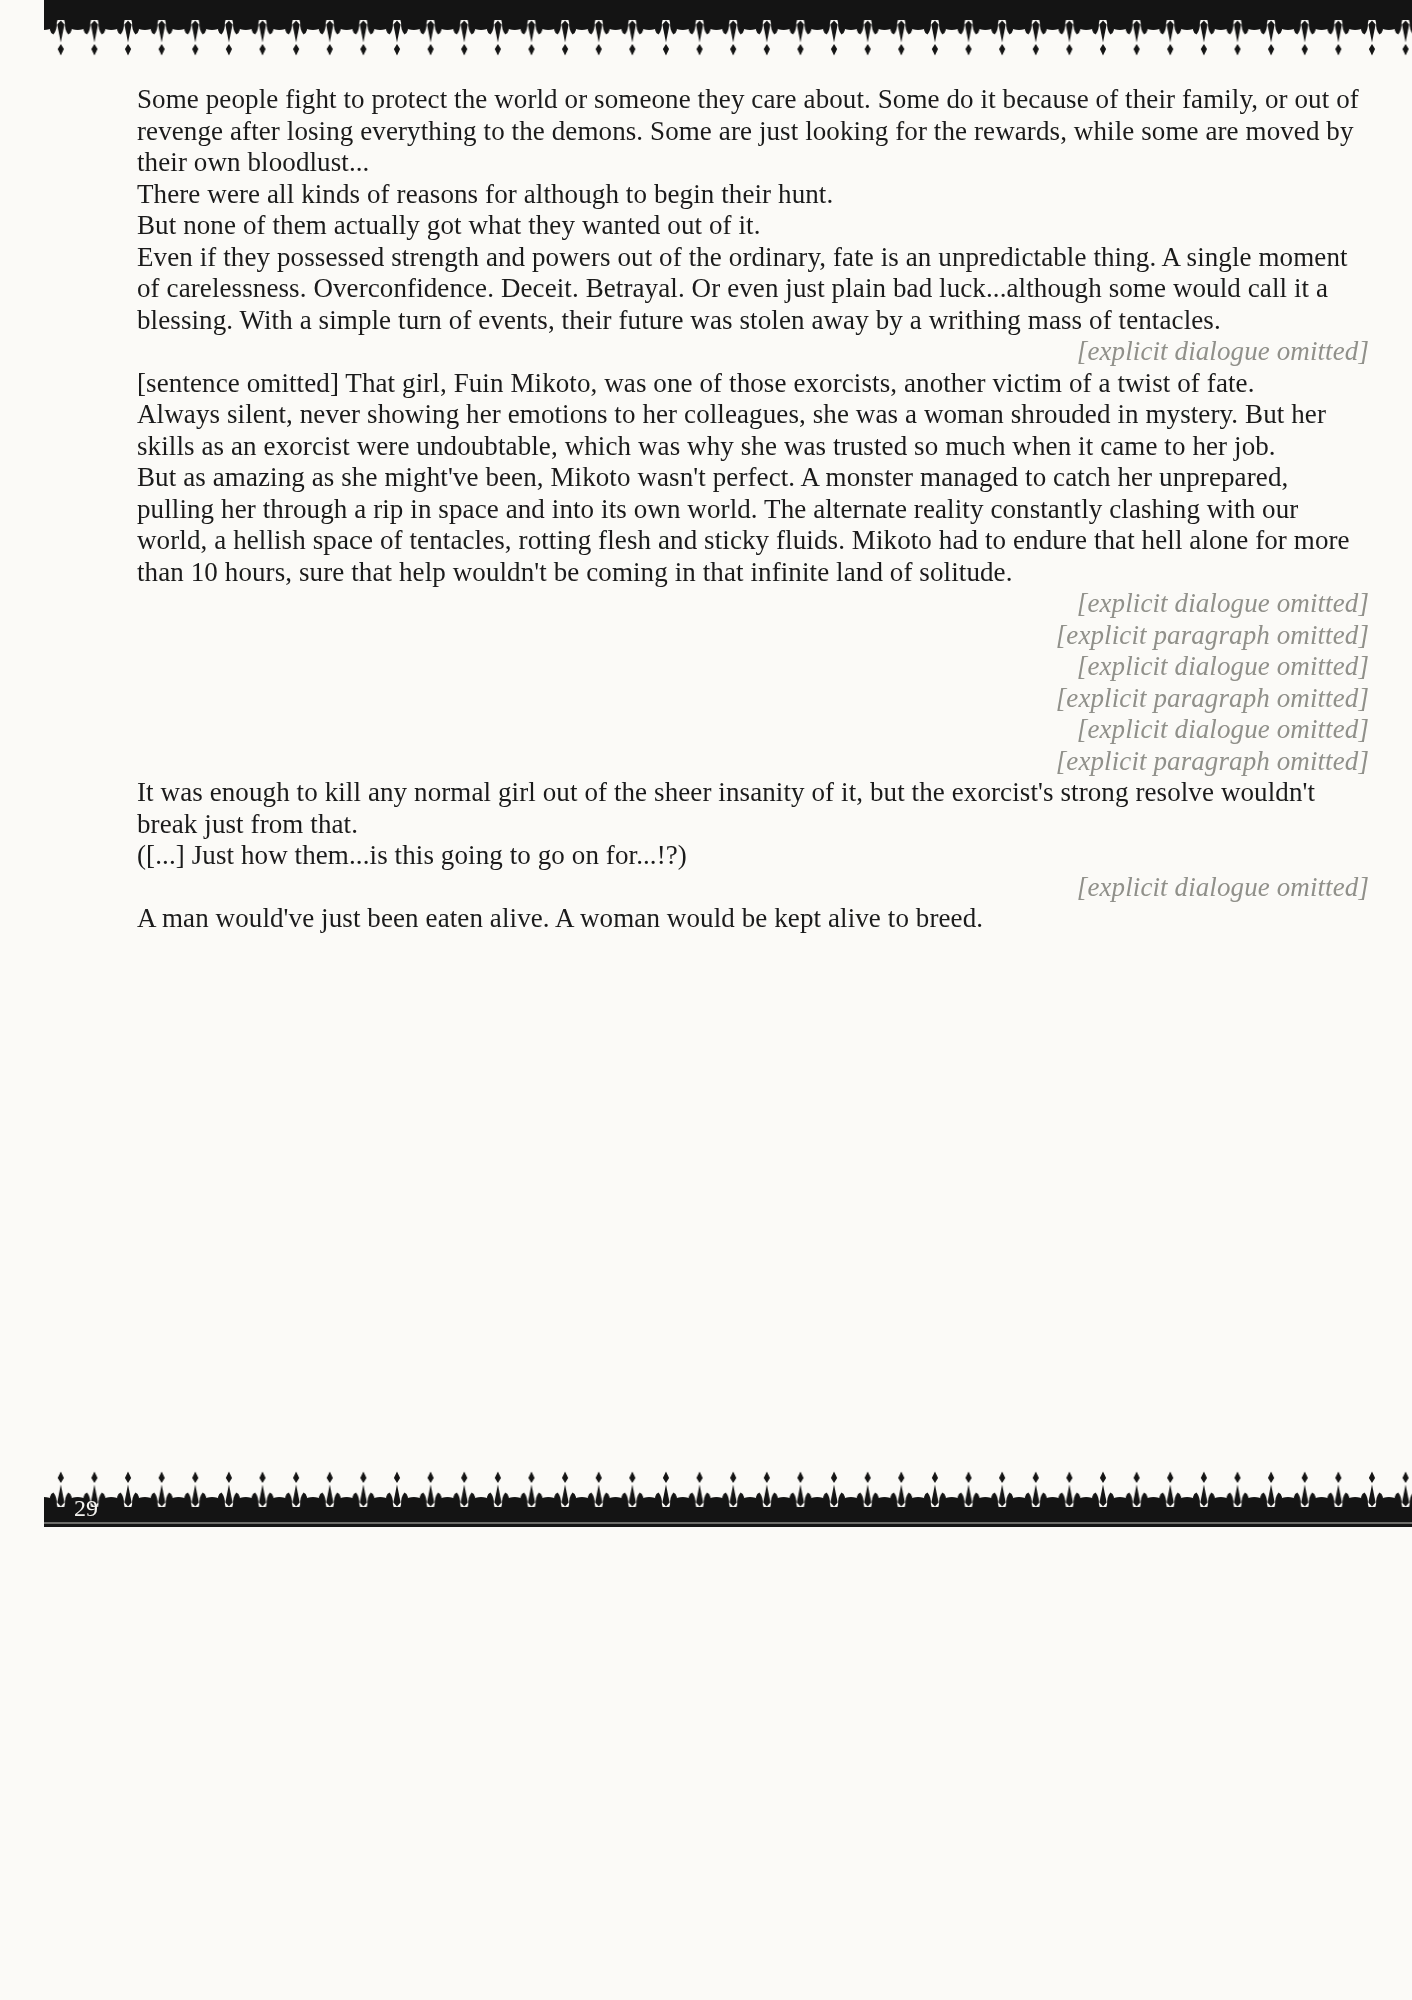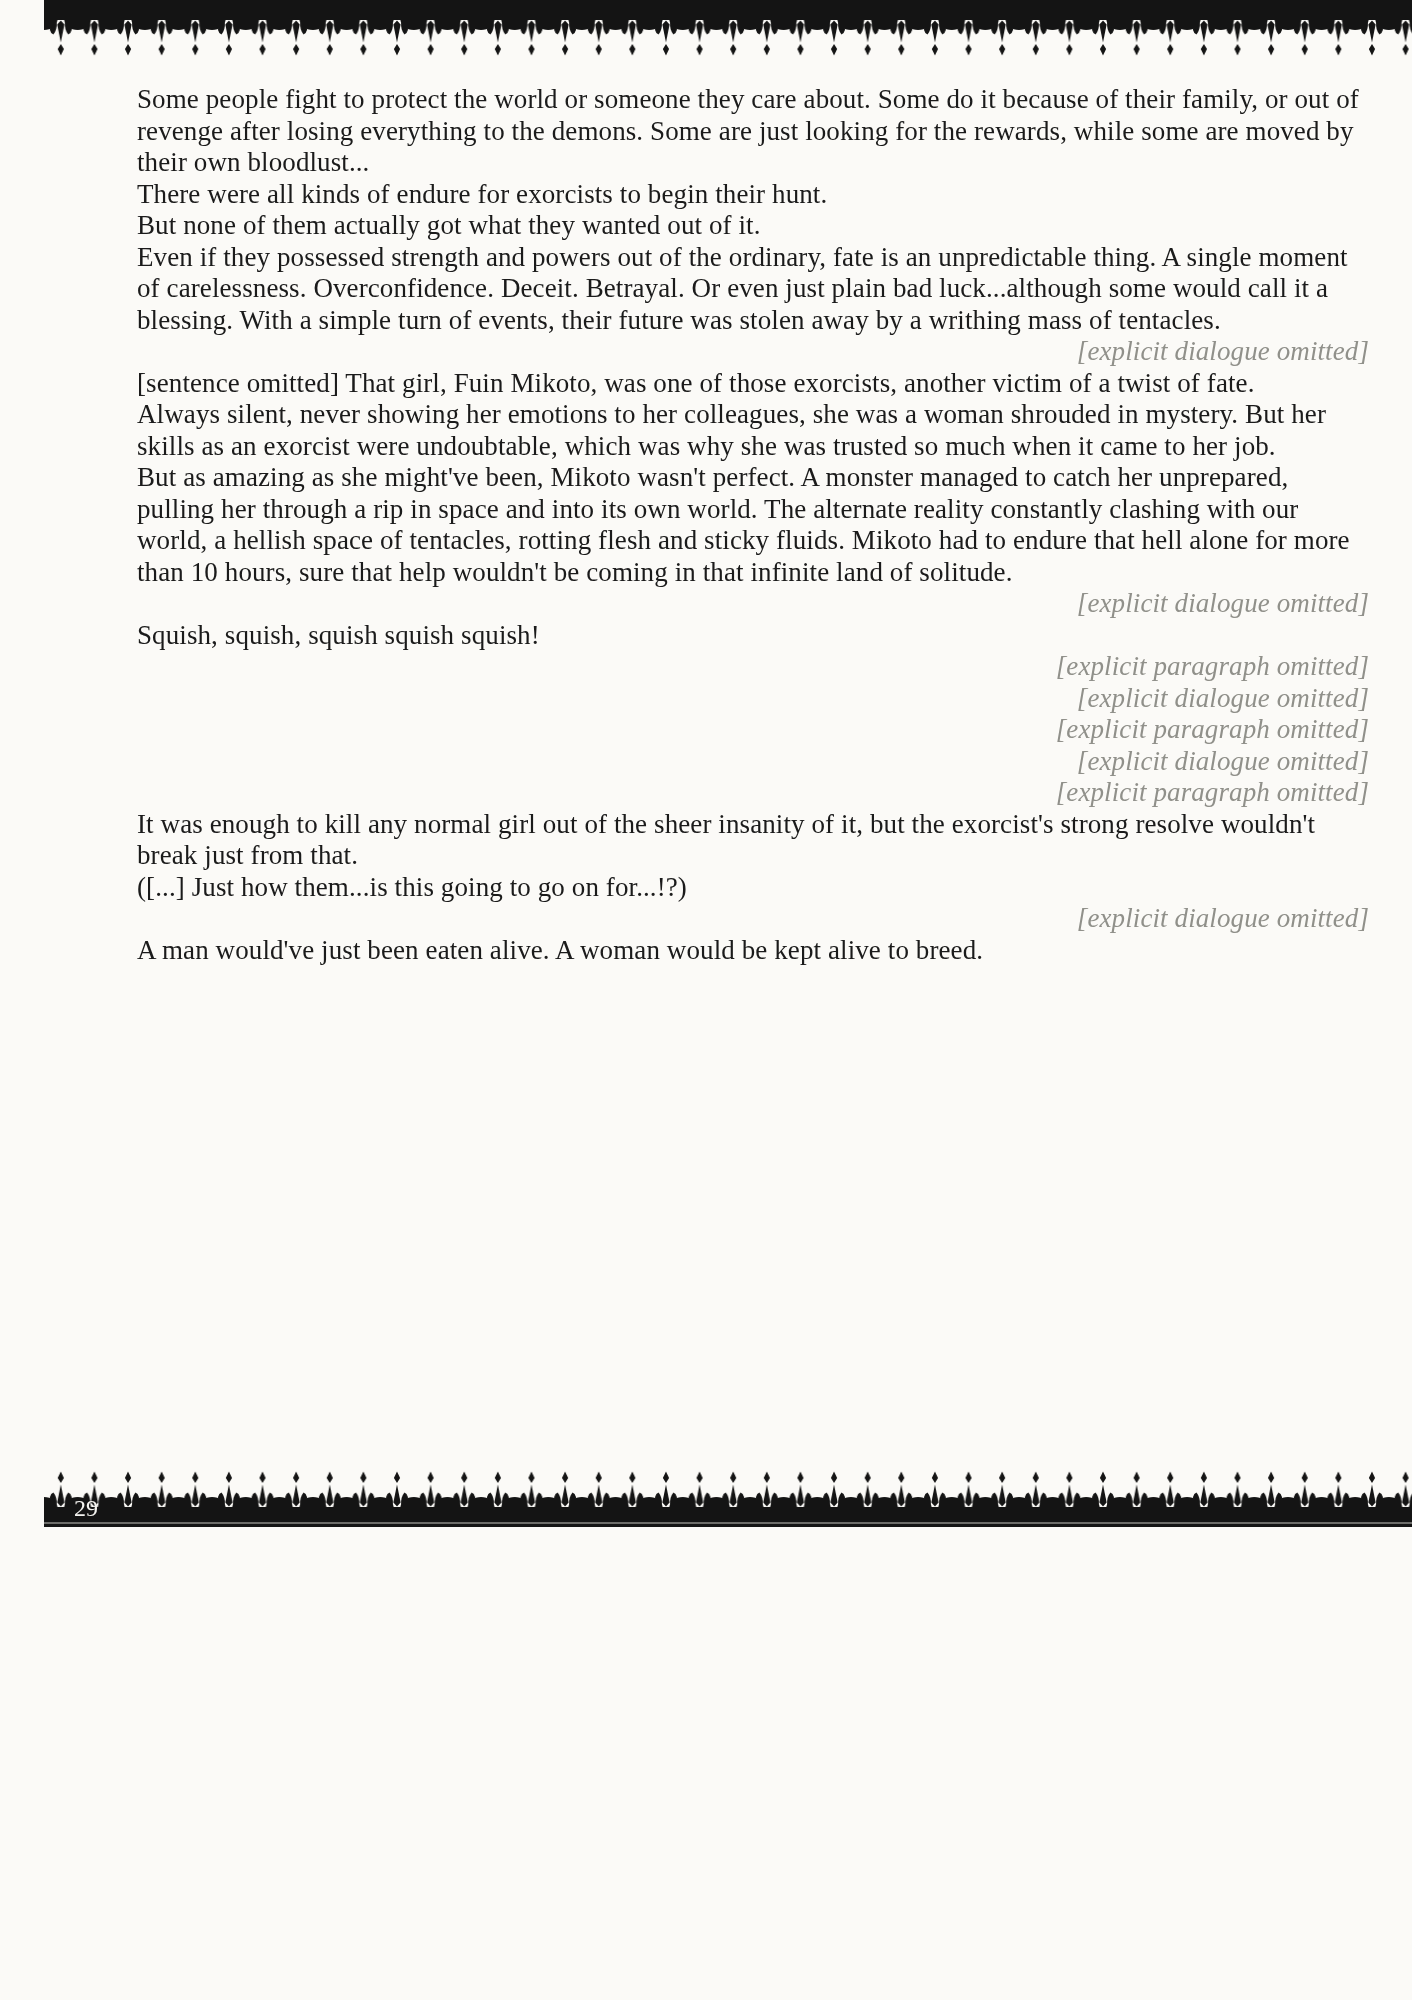--- a/index.html
+++ b/index.html
@@ -81,29 +81,28 @@
         <path d="M16.81,44 L19.9,49 L16.81,55.5 L13.7,49 Z" fill="#141414"></path>
         <path d="M7.6,21.5 Q3.4,31.5 9.4,34.4 Q13.3,29.5 12.7,22.4 Q10,21.4 7.6,21.5 Z" fill="#141414"></path>
         <path d="M26,21.5 Q30.2,31.5 24.2,34.4 Q20.3,29.5 20.9,22.4 Q23.6,21.4 26,21.5 Z" fill="#141414"></path>
       </pattern>
     </defs>
     <rect width="1412" height="58" fill="url(#fleurUnitTop)"></rect>
   </svg>
 
   <div class="text-block">
       <p>Some people fight to protect the world or someone they care about. Some do it because of their family, or out of revenge after losing everything to the demons. Some are just looking for the rewards, while some are moved by their own bloodlust...</p>
-      <p>There were all kinds of endure for exorcists to begin their hunt.</p>
+      <p>There were all kinds of reasons for although to begin their hunt.</p>
       <p>But none of them actually got what they wanted out of it.</p>
       <p>Even if they possessed strength and powers out of the ordinary, fate is an unpredictable thing. A single moment of carelessness. Overconfidence. Deceit. Betrayal. Or even just plain bad luck...although some would call it a blessing. With a simple turn of events, their future was stolen away by a writhing mass of tentacles.</p>
       <p class="omitted">[explicit dialogue omitted]</p>
       <p>[sentence omitted] That girl, Fuin Mikoto, was one of those exorcists, another victim of a twist of fate.</p>
       <p>Always silent, never showing her emotions to her colleagues, she was a woman shrouded in mystery. But her skills as an exorcist were undoubtable, which was why she was trusted so much when it came to her job.</p>
       <p>But as amazing as she might've been, Mikoto wasn't perfect. A monster managed to catch her unprepared, pulling her through a rip in space and into its own world. The alternate reality constantly clashing with our world, a hellish space of tentacles, rotting flesh and sticky fluids. Mikoto had to endure that hell alone for more than 10 hours, sure that help wouldn't be coming in that infinite land of solitude.</p>
       <p class="omitted">[explicit dialogue omitted]</p>
-      <p>Squish, squish, squish squish squish!</p>
       <p class="omitted">[explicit paragraph omitted]</p>
       <p class="omitted">[explicit dialogue omitted]</p>
       <p class="omitted">[explicit paragraph omitted]</p>
       <p class="omitted">[explicit dialogue omitted]</p>
       <p class="omitted">[explicit paragraph omitted]</p>
       <p>It was enough to kill any normal girl out of the sheer insanity of it, but the exorcist's strong resolve wouldn't break just from that.</p>
       <p>([...] Just how them...is this going to go on for...!?)</p>
       <p class="omitted">[explicit dialogue omitted]</p>
       <p>A man would've just been eaten alive. A woman would be kept alive to breed.</p>
     </div>

